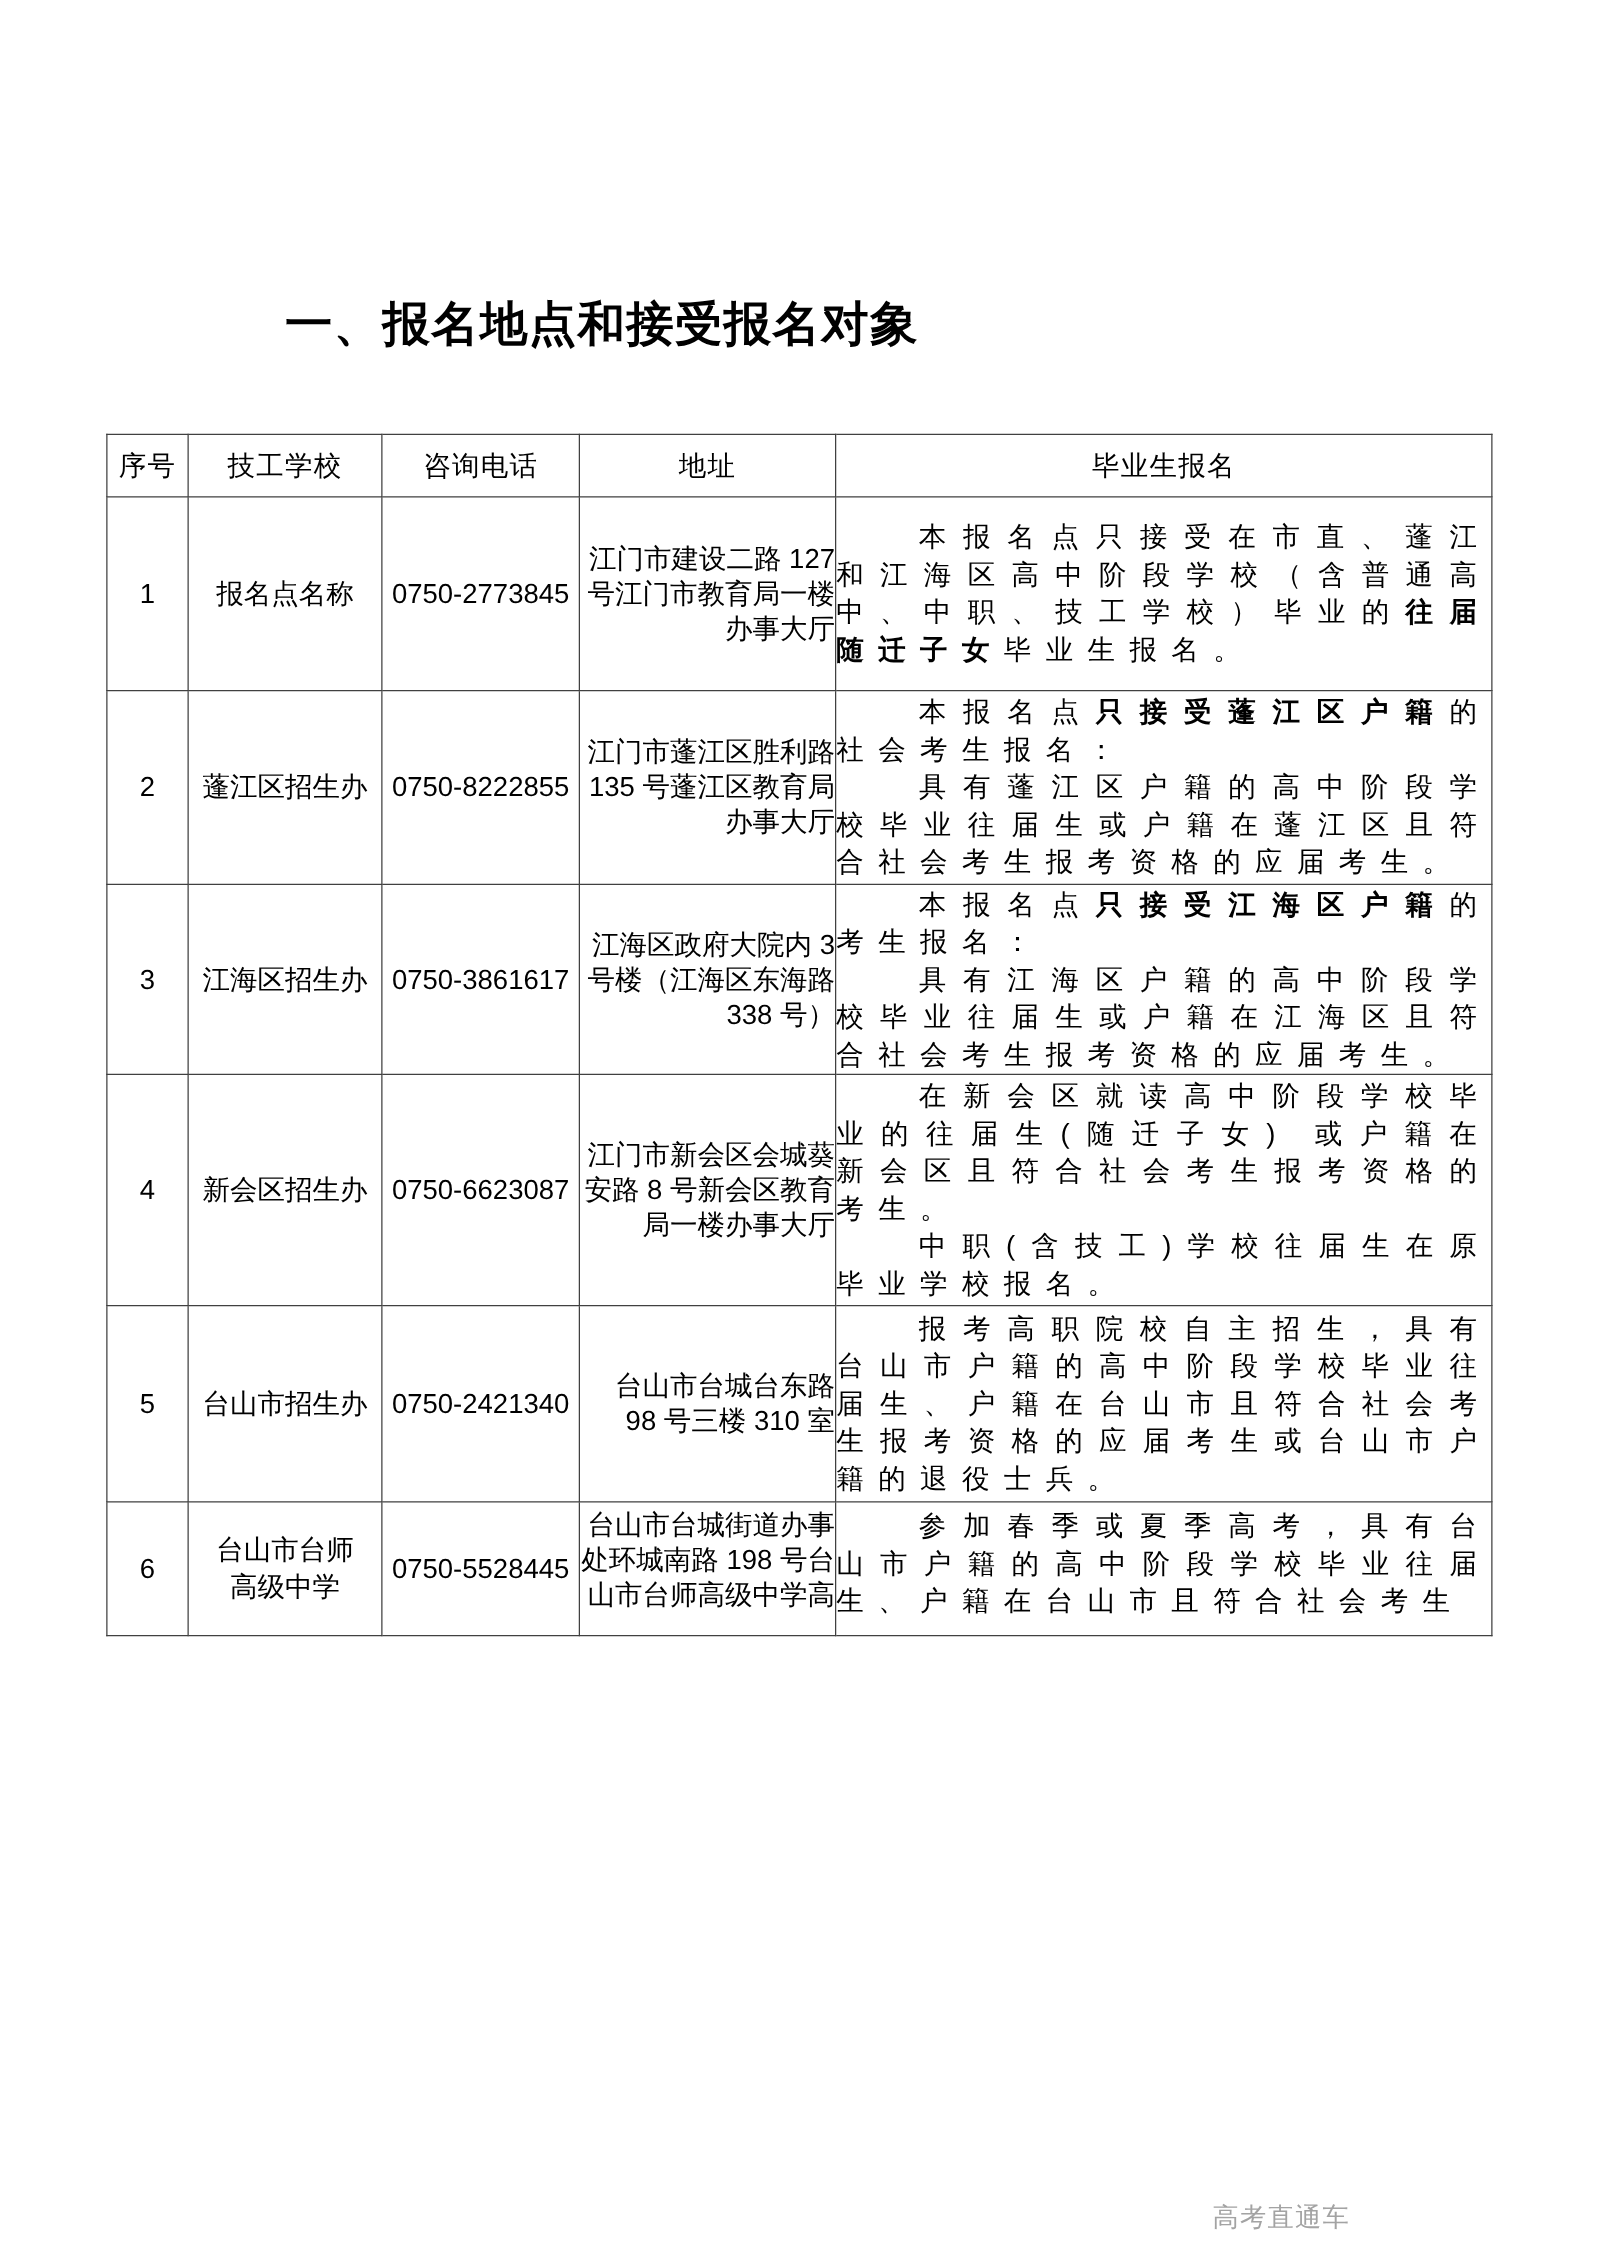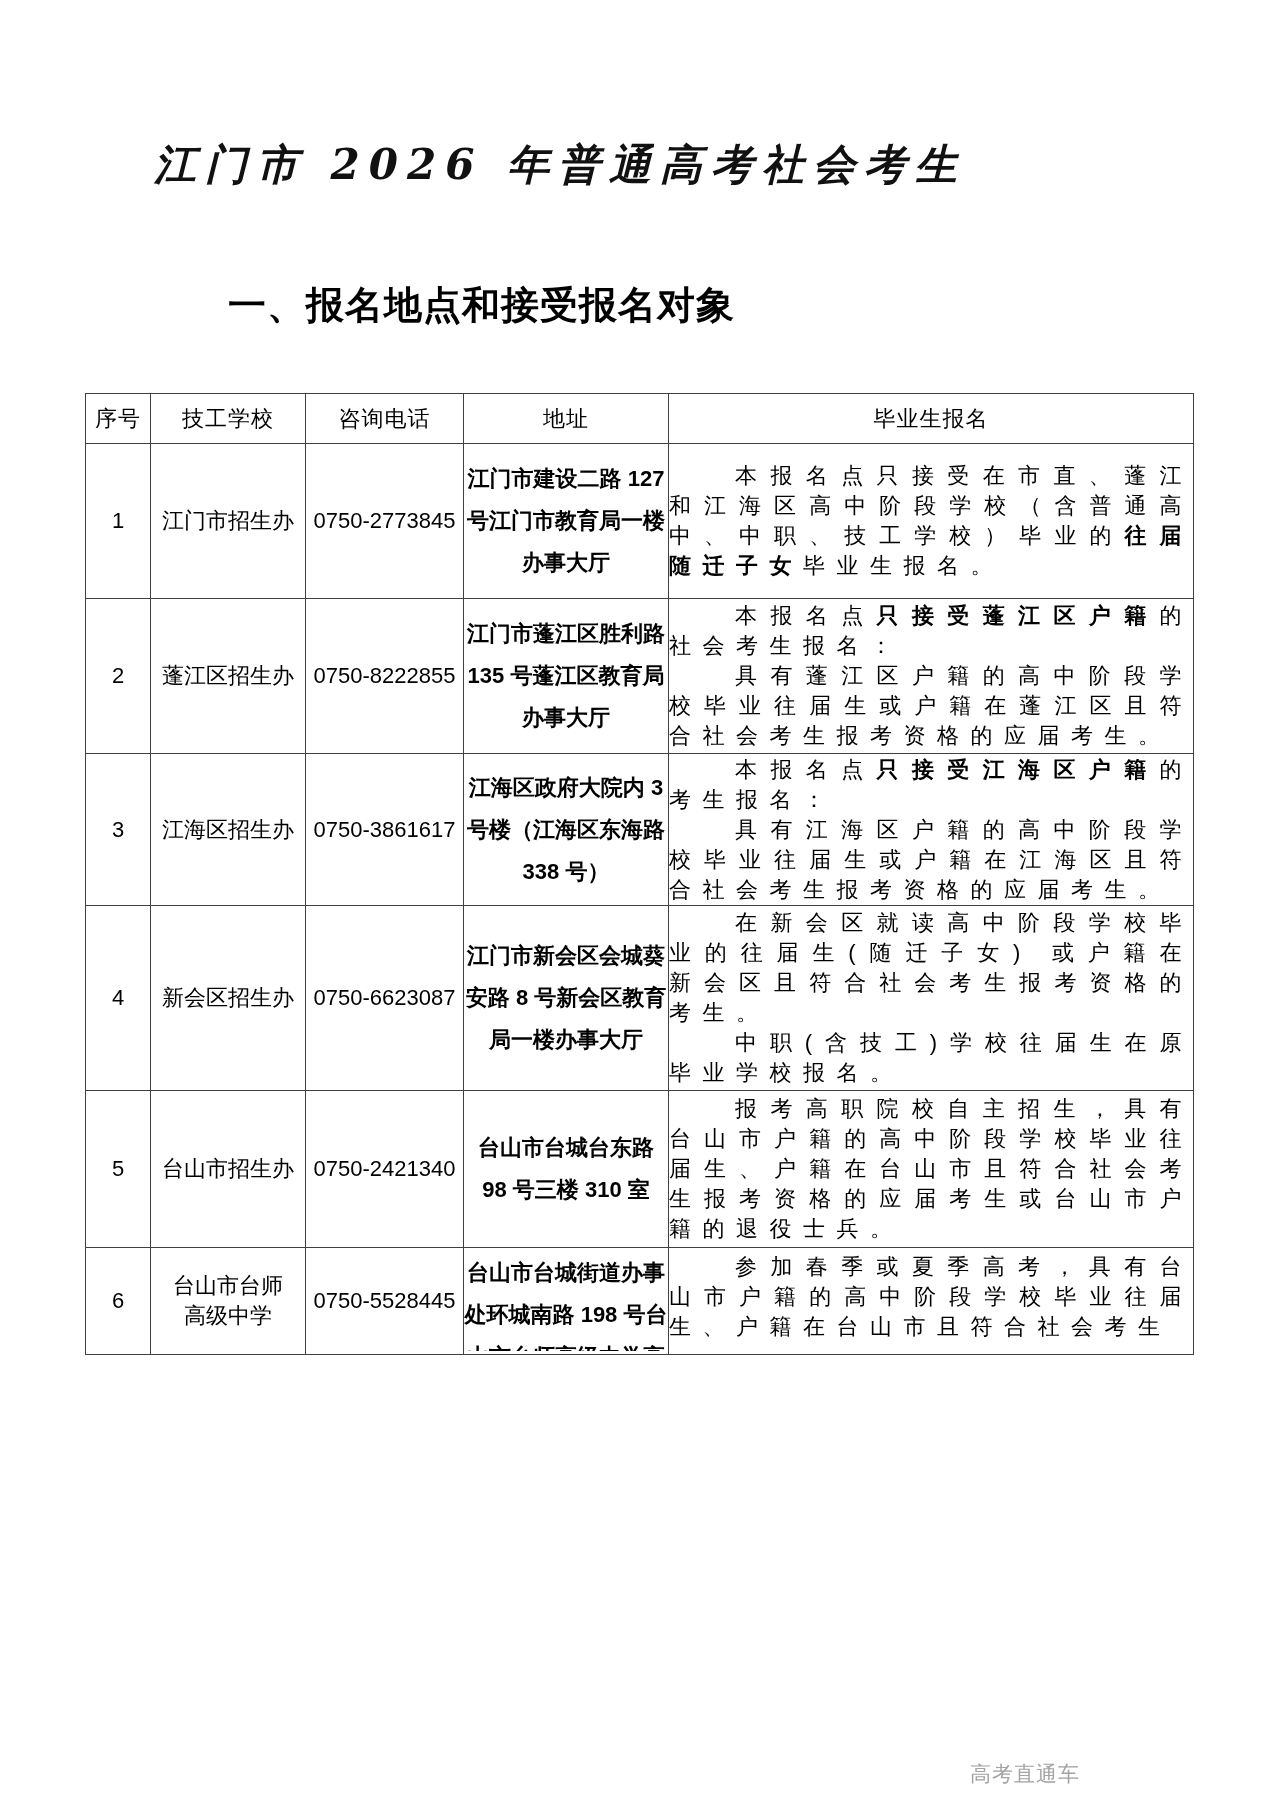--- a/index.html
+++ b/index.html
@@ -65,23 +65,22 @@
   .cell-no, .cell-name, .cell-phone {
     text-align: center;
     vertical-align: middle;
     line-height: 30px;
   }
   .cell-address {
     vertical-align: middle;
     padding: 5px 6px 5px 8px;
   }
   .cell-address .cell-inner {
-    line-height: 42px;
-    text-align: center;
-    font-weight: bold;
+    line-height: 28px;
+    text-align: right;
   }
   .cell-target {
     vertical-align: middle;
     padding: 5px 10px;
   }
   .cell-target p {
     margin: 0;
     line-height: 30px;
     text-align: justify;
     text-indent: 66px;
@@ -101,21 +100,20 @@
     color: #a3a3a3;
     letter-spacing: 1px;
   }
 </style>
 </head>
 <body>
 
 <div class="page">
 
   <div class="title-block">
-    <div class="doc-title">江门市 2026 年普通高考社会考生</div>
   </div>
 
   <div class="section-heading">一、报名地点和接受报名对象</div>
 
   <table class="doc-table">
     <colgroup>
       <col style="width:65px">
       <col style="width:155px">
       <col style="width:158px">
       <col style="width:205px">
@@ -126,21 +124,21 @@
           <th>序号</th>
           <th>技工学校</th>
           <th>咨询电话</th>
           <th>地址</th>
           <th>毕业生报名</th>
         </tr>
     </thead>
     <tbody id="table-body">
         <tr>
           <td class="cell-no">1</td>
-          <td class="cell-name">江门市招生办</td>
+          <td class="cell-name">报名点名称</td>
           <td class="cell-phone">0750-2773845</td>
           <td class="cell-address">
             <div class="cell-inner">江门市建设二路 127 号江门市教育局一楼办事大厅</div>
           </td>
           <td class="cell-target">
             <div class="target-wrap">
               <p><span>本报名点只接受在市直、蓬江和江海区高中阶段学校（含普通高中、中职、技工学校）毕业的</span><b>往届随迁子女</b><span>毕业生报名。</span></p>
             </div>
           </td>
         </tr>

